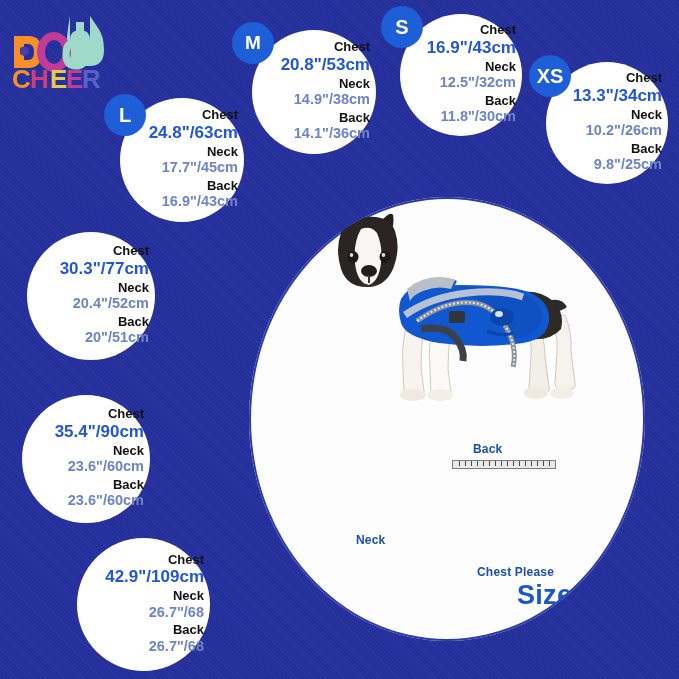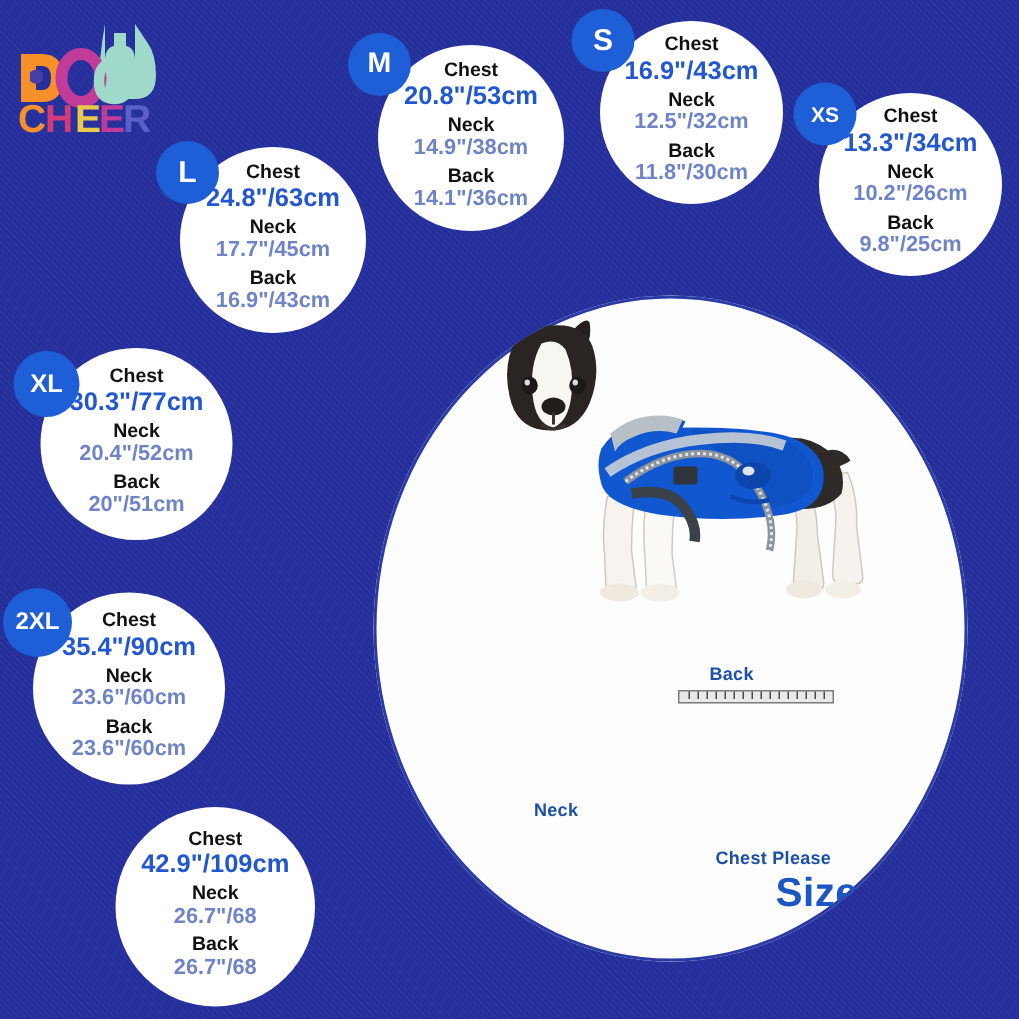--- a/index.html
+++ b/index.html
@@ -109,20 +109,21 @@
   .bubble .row-value.primary{
     color:#2257cf;
     font-size:17px;
     font-weight:700;
   }
   .bubble .inner{
     position:absolute;
     left:0;right:0;top:50%;
     transform:translateY(-50%);
     padding:0 6px;
+    text-align:right;
   }
 
   .badge{
     position:absolute;
     background:#1e5ed6;
     color:#fff;
     border-radius:50%;
     display:flex;
     align-items:center;
     justify-content:center;
@@ -132,21 +133,21 @@
   }
 
   
   #b-l   {left:120px;top:98px;width:124px;height:124px;}
   #bg-l  {left:104px;top:94px;width:42px;height:42px;font-size:20px;}
   #b-m   {left:252px;top:30px;width:124px;height:124px;}
   #bg-m  {left:232px;top:22px;width:42px;height:42px;font-size:19px;}
   #b-s   {left:400px;top:14px;width:122px;height:122px;}
   #bg-s  {left:381px;top:6px;width:42px;height:42px;font-size:20px;}
   #b-xs  {left:546px;top:62px;width:122px;height:122px;}
-  #bg-xs {left:529px;top:55px;width:42px;height:42px;font-size:14px;}
+  #bg-xs {left:529px;top:55px;width:42px;height:42px;font-size:20px;}
   #b-xl  {left:27px;top:232px;width:128px;height:128px;}
   #bg-xl {left:9px;top:234px;width:44px;height:44px;font-size:17px;}
   #b-2xl {left:22px;top:395px;width:128px;height:128px;}
   #bg-2xl{left:2px;top:392px;width:46px;height:46px;font-size:16px;}
   #b-3xl {left:77px;top:538px;width:133px;height:133px;}
   #bg-3xl{left:48px;top:546px;width:50px;height:46px;font-size:17px;border-radius:50%;}
 </style>
 </head>
 <body>
 
@@ -320,33 +321,31 @@
   <div class="bubble" id="b-xl">
     <div class="inner">
       <div class="row-label">Chest</div>
       <div class="row-value primary">30.3"/77cm</div>
       <div class="row-label">Neck</div>
       <div class="row-value">20.4"/52cm</div>
       <div class="row-label">Back</div>
       <div class="row-value">20"/51cm</div>
     </div>
   </div>
-  <div class="badge" id="bg-xl">XL</div>
 
   <div class="bubble" id="b-2xl">
     <div class="inner">
       <div class="row-label">Chest</div>
       <div class="row-value primary">35.4"/90cm</div>
       <div class="row-label">Neck</div>
       <div class="row-value">23.6"/60cm</div>
       <div class="row-label">Back</div>
       <div class="row-value">23.6"/60cm</div>
     </div>
   </div>
-  <div class="badge" id="bg-2xl">2XL</div>
 
   <div class="bubble" id="b-3xl">
     <div class="inner">
       <div class="row-label">Chest</div>
       <div class="row-value primary">42.9"/109cm</div>
       <div class="row-label">Neck</div>
       <div class="row-value">26.7"/68</div>
       <div class="row-label">Back</div>
       <div class="row-value">26.7"/68</div>
     </div>

